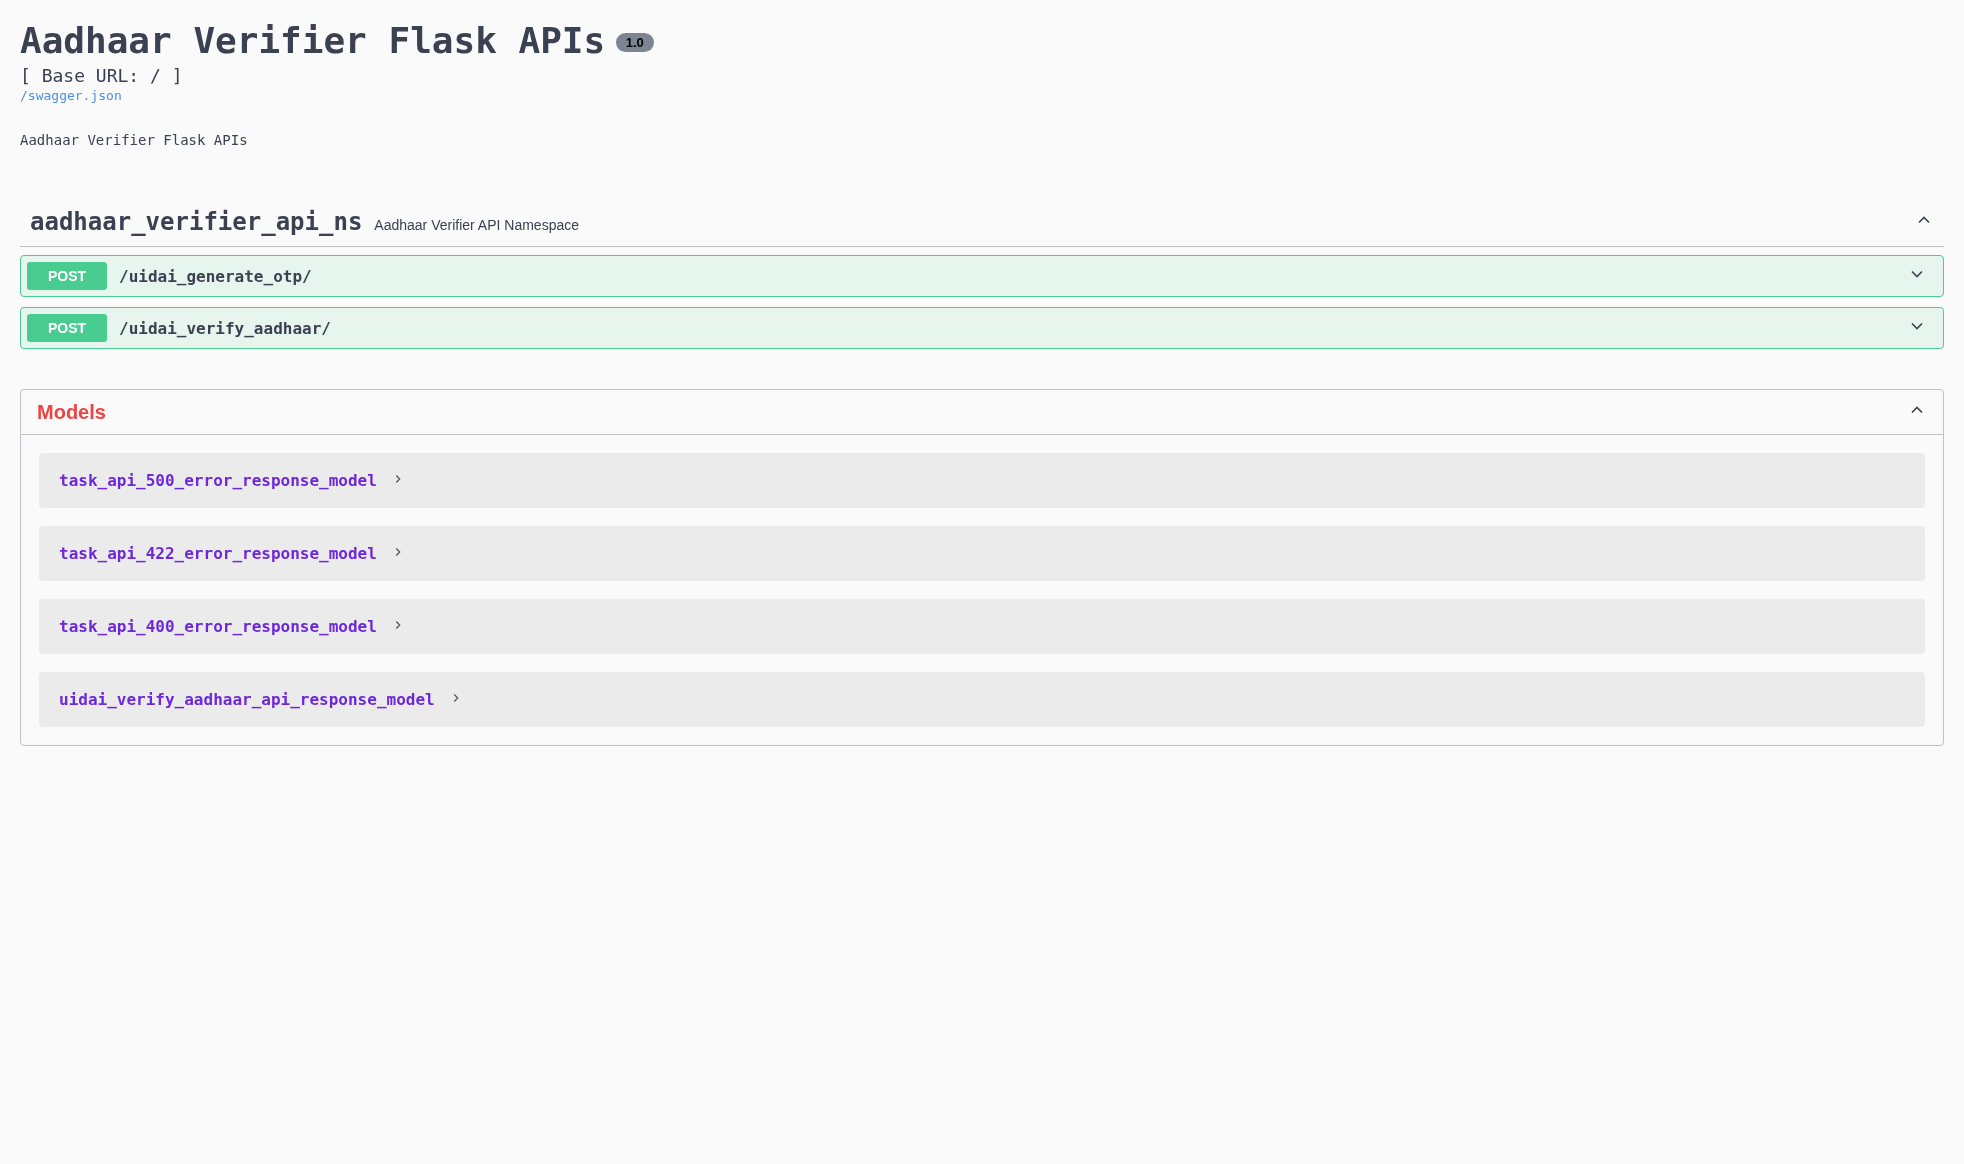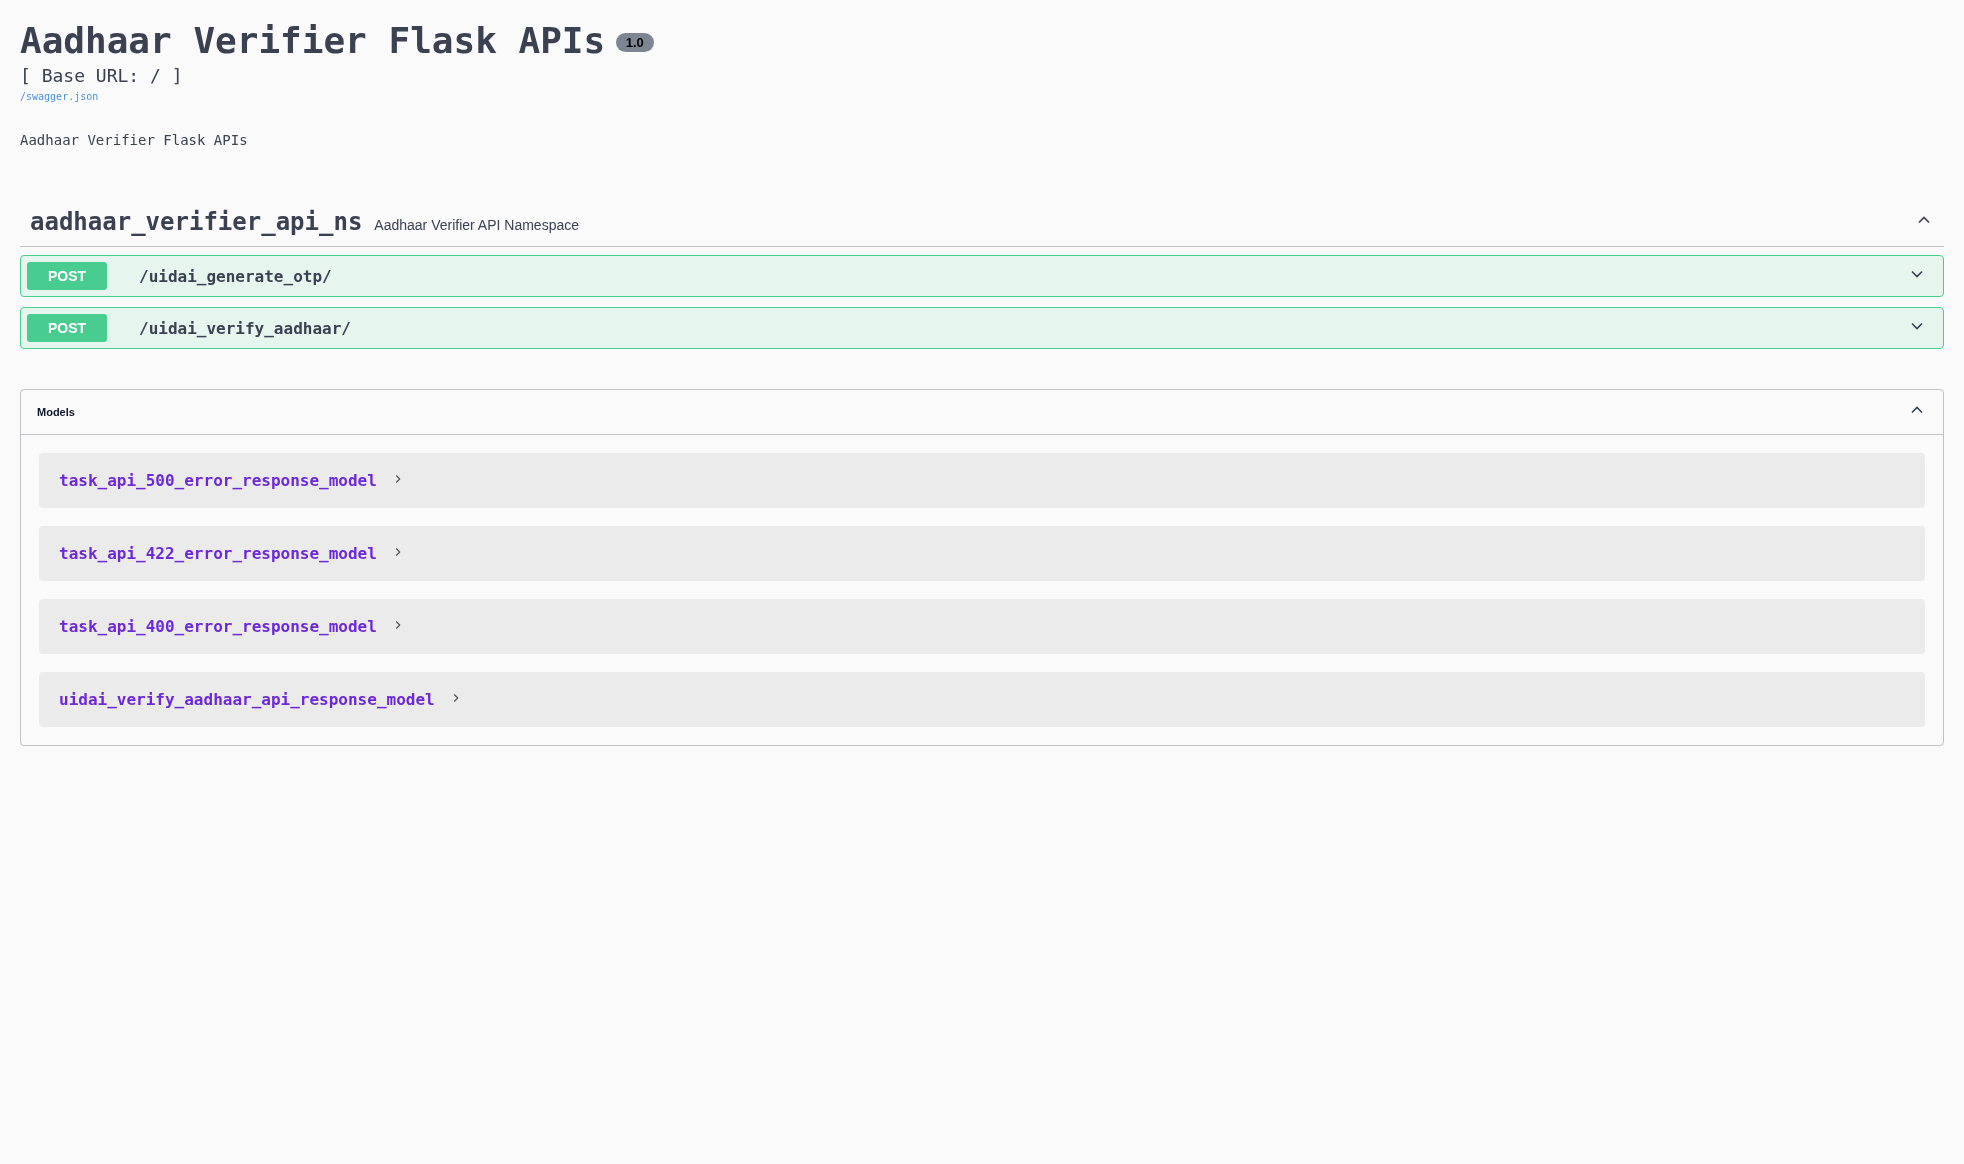--- a/index.html
+++ b/index.html
@@ -32,21 +32,21 @@
     font-family: sans-serif;
   }
   .base-url {
     font-family: ui-monospace, SFMono-Regular, Menlo, Monaco, Consolas, monospace;
     font-size: 18px;
     color: #3b4151;
     margin-top: 4px;
   }
   .swagger-link {
     font-family: ui-monospace, SFMono-Regular, Menlo, Monaco, Consolas, monospace;
-    font-size: 10px;
+    font-size: 13px;
     color: #4990e2;
     text-decoration: none;
     display: inline-block;
     margin-top: 2px;
   }
   .api-description {
     font-family: ui-monospace, SFMono-Regular, Menlo, Monaco, Consolas, monospace;
     font-size: 14px;
     color: #3b4151;
     margin-top: 28px;
@@ -89,21 +89,20 @@
   }
   .opblock {
     margin: 0 0 10px 0;
     border: 1px solid #49cc90;
     background: rgba(73,204,144,.1);
     border-radius: 4px;
     display: flex;
     align-items: center;
     padding: 6px;
     cursor: pointer;
-    gap: 20px;
   }
   .method-badge {
     background: #49cc90;
     color: #fff;
     font-size: 14px;
     font-weight: 700;
     font-family: sans-serif;
     text-align: center;
     min-width: 80px;
     padding: 6px 0;
@@ -128,23 +127,23 @@
   .models-header {
     display: flex;
     align-items: center;
     justify-content: space-between;
     padding: 10px 16px;
     border-bottom: 1px solid rgba(59,65,81,.3);
     cursor: pointer;
   }
   .models-title {
     font-family: sans-serif;
-    font-size: 11px;
-    font-weight: 700;
-    color: #0f172a;
+    font-size: 20px;
+    font-weight: 700;
+    color: #ef4444;
   }
   .models-list {
     padding: 18px;
   }
   .model-row {
     background: #ebebeb;
     border-radius: 4px;
     padding: 18px 20px;
     display: flex;
     align-items: center;

